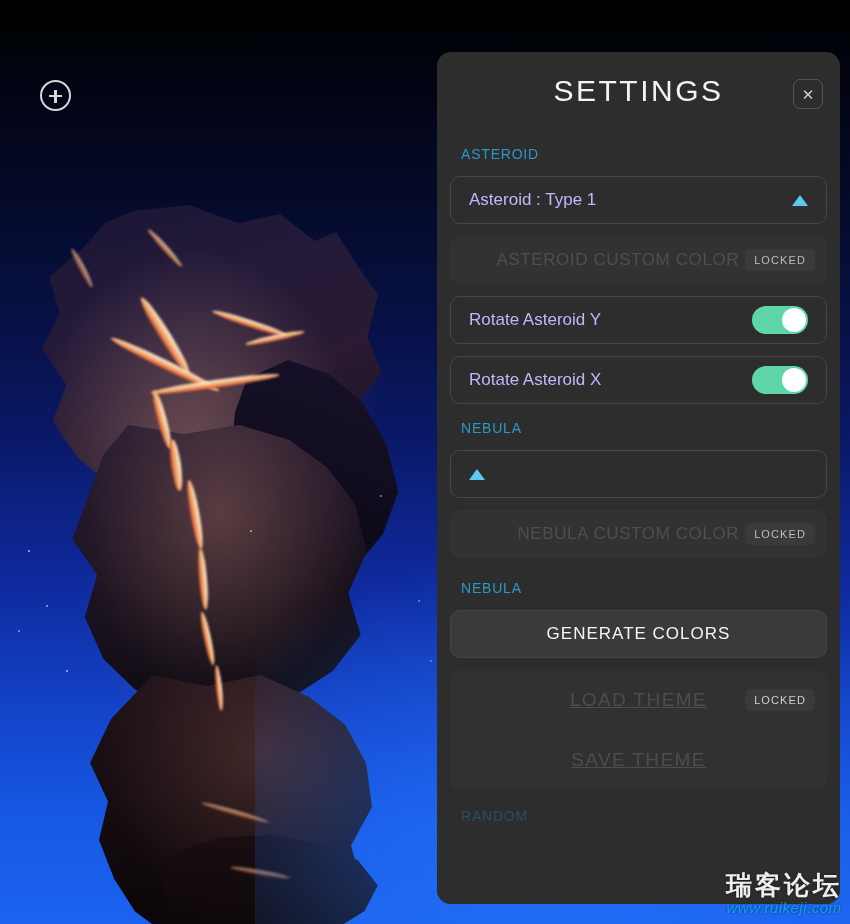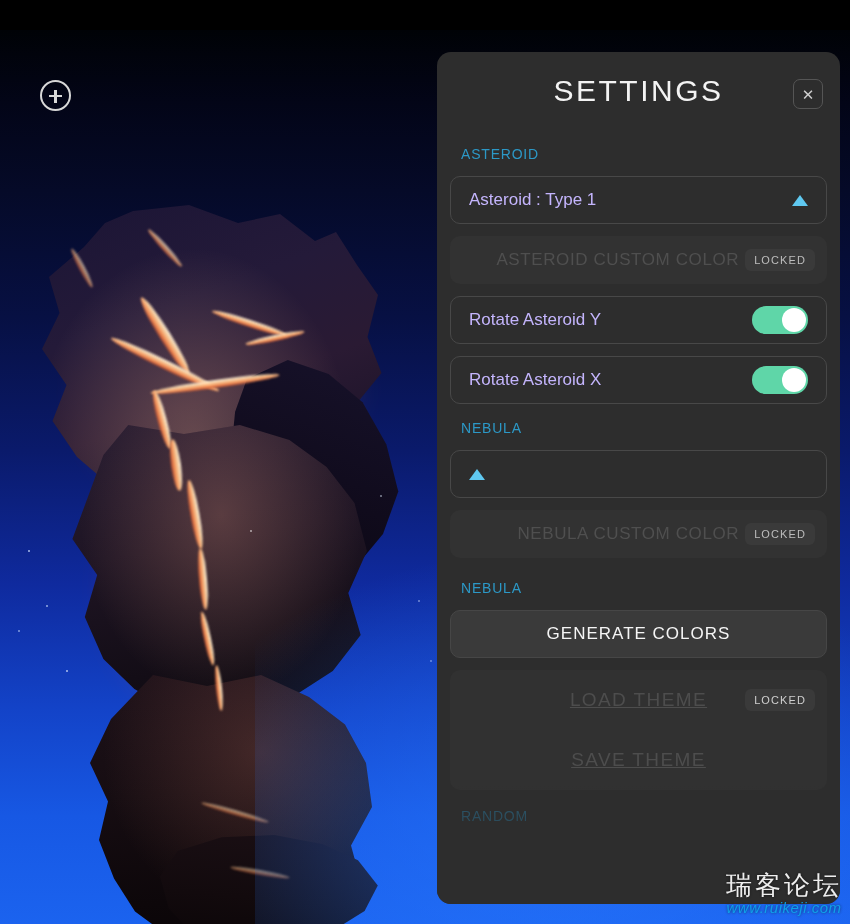--- a/index.html
+++ b/index.html
@@ -343,21 +343,21 @@
     right: 8px;
     bottom: 8px;
     text-align: center;
     pointer-events: none;
     opacity: .92;
   }
   #wm-cn {
     color: #ffffff;
     font-size: 26px;
     letter-spacing: 3px;
-    font-weight: normal;
+    font-weight: bold;
     text-shadow: 0 0 3px rgba(0,0,0,.6);
     line-height: 1.05;
   }
   #wm-url {
     color: #0ea5e9;
     font-size: 15px;
     font-style: italic;
     letter-spacing: .5px;
     text-shadow: 0 0 3px rgba(0,0,0,.6);
   }

